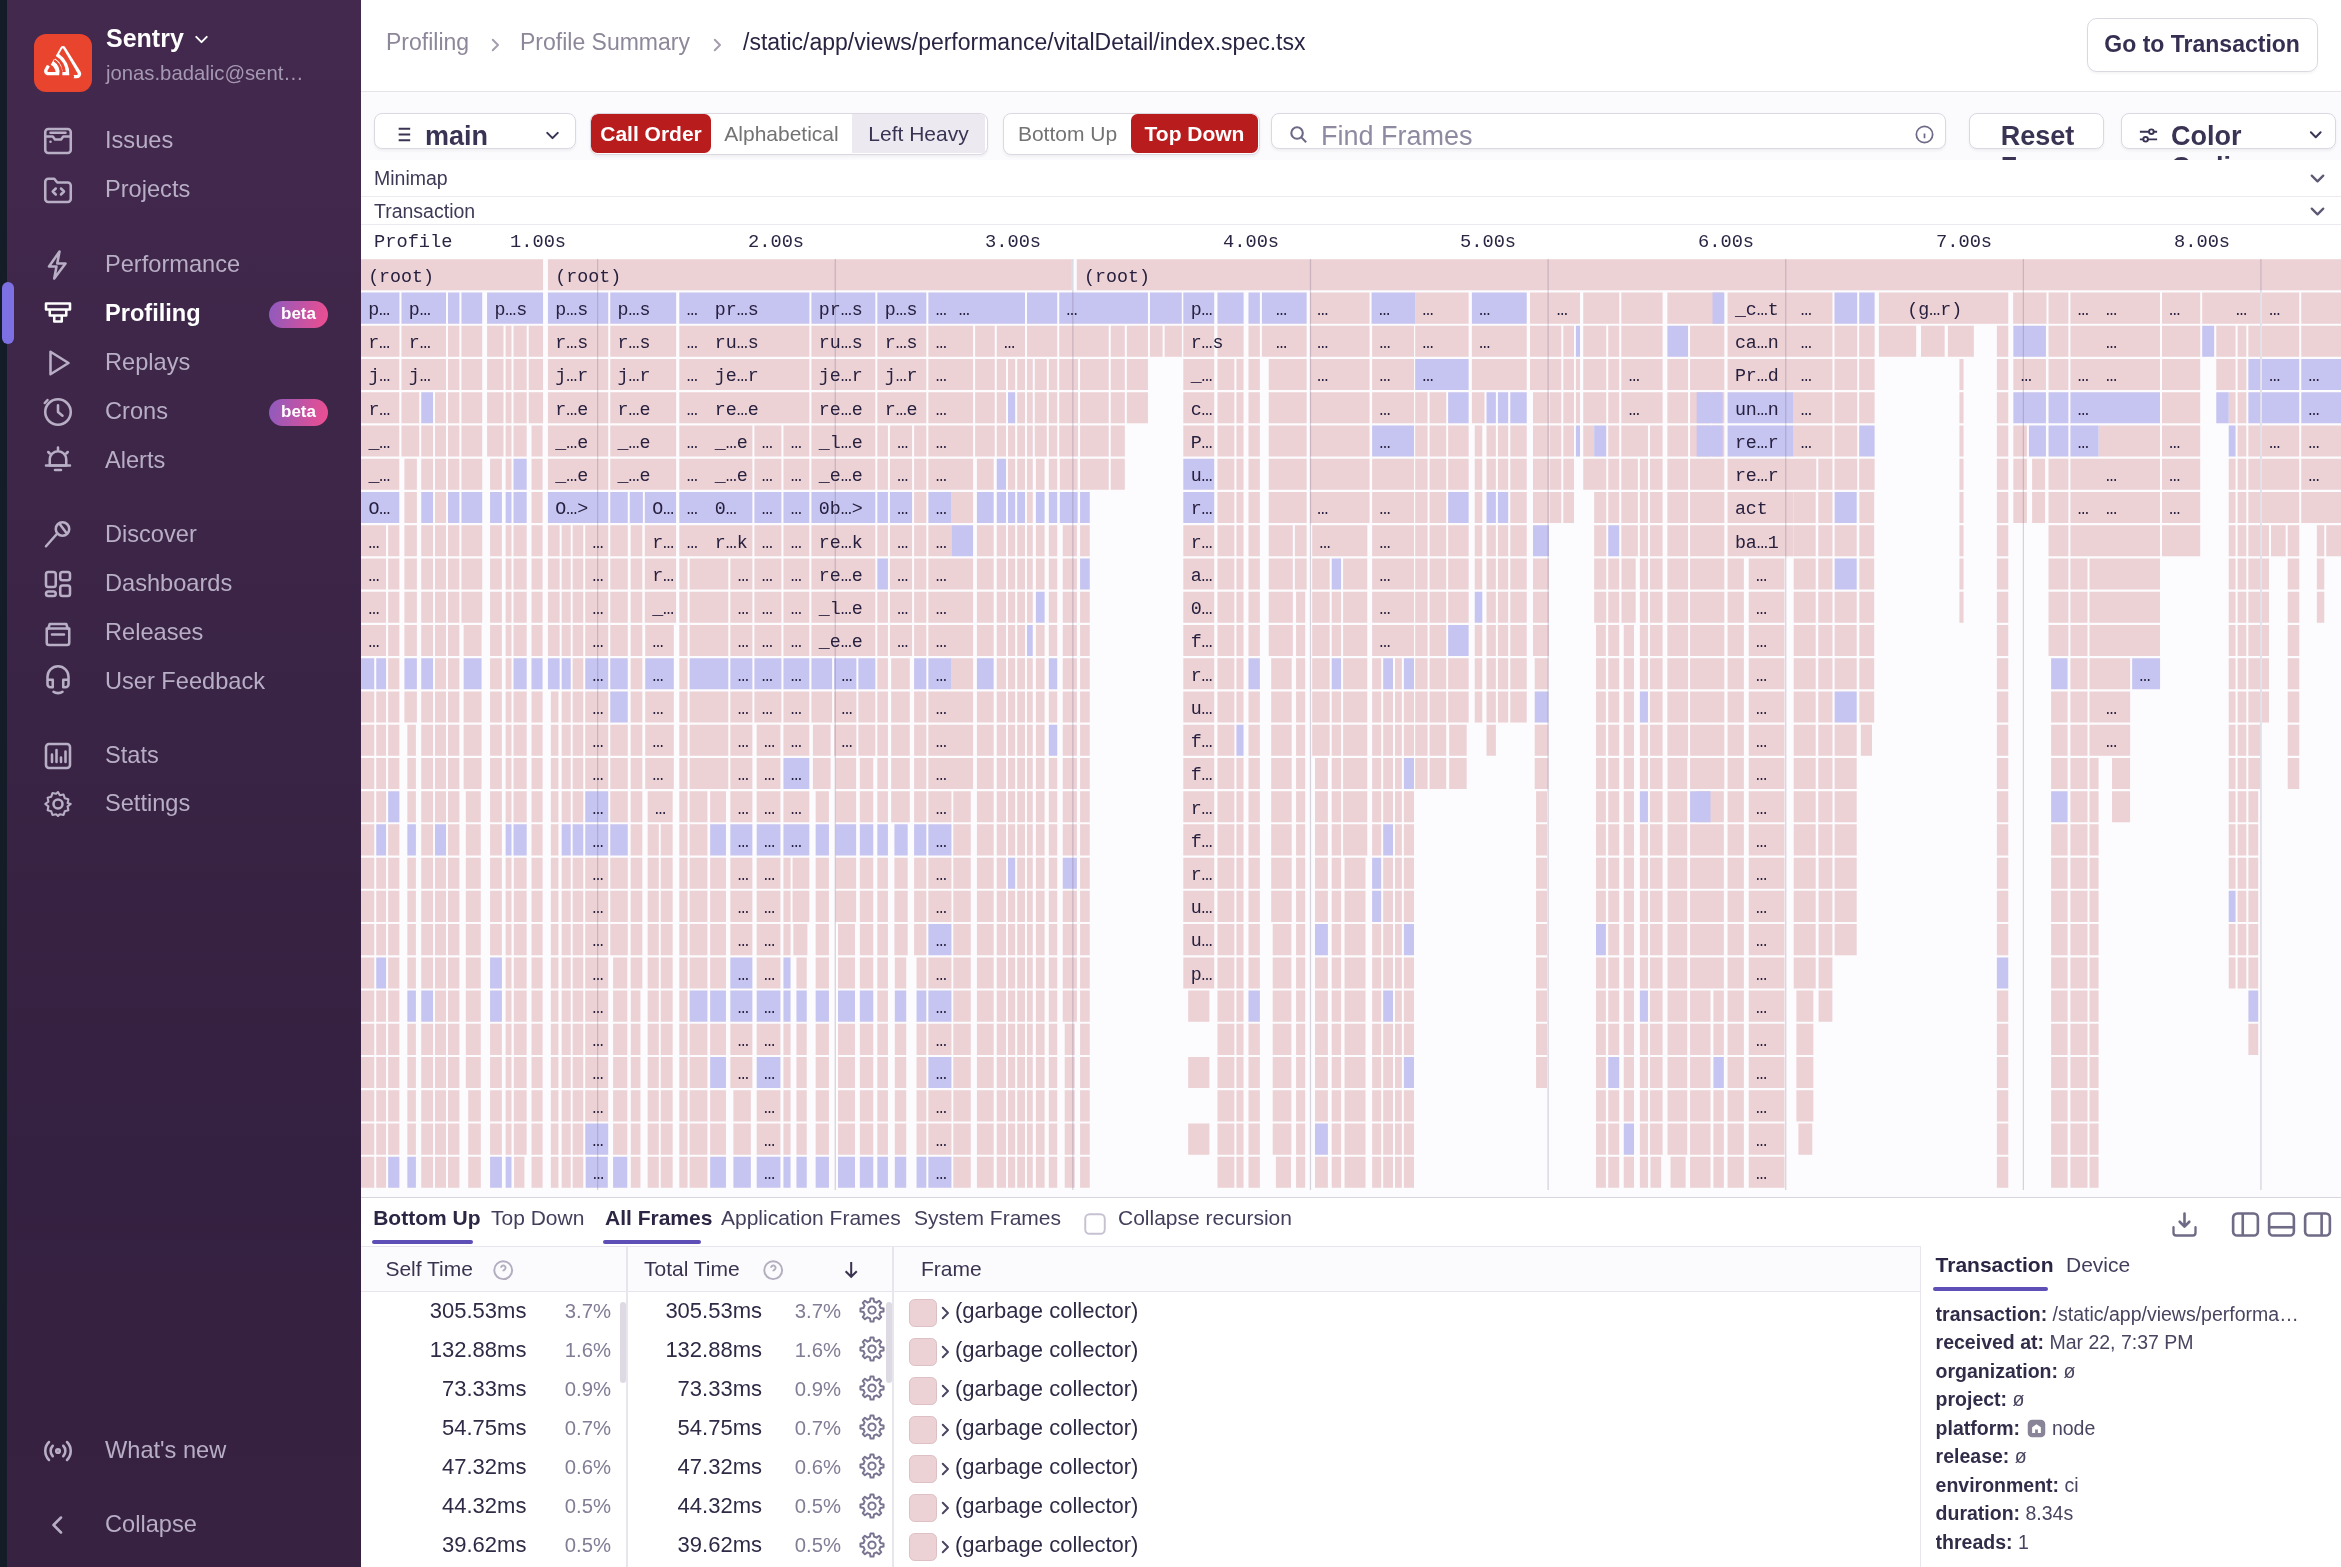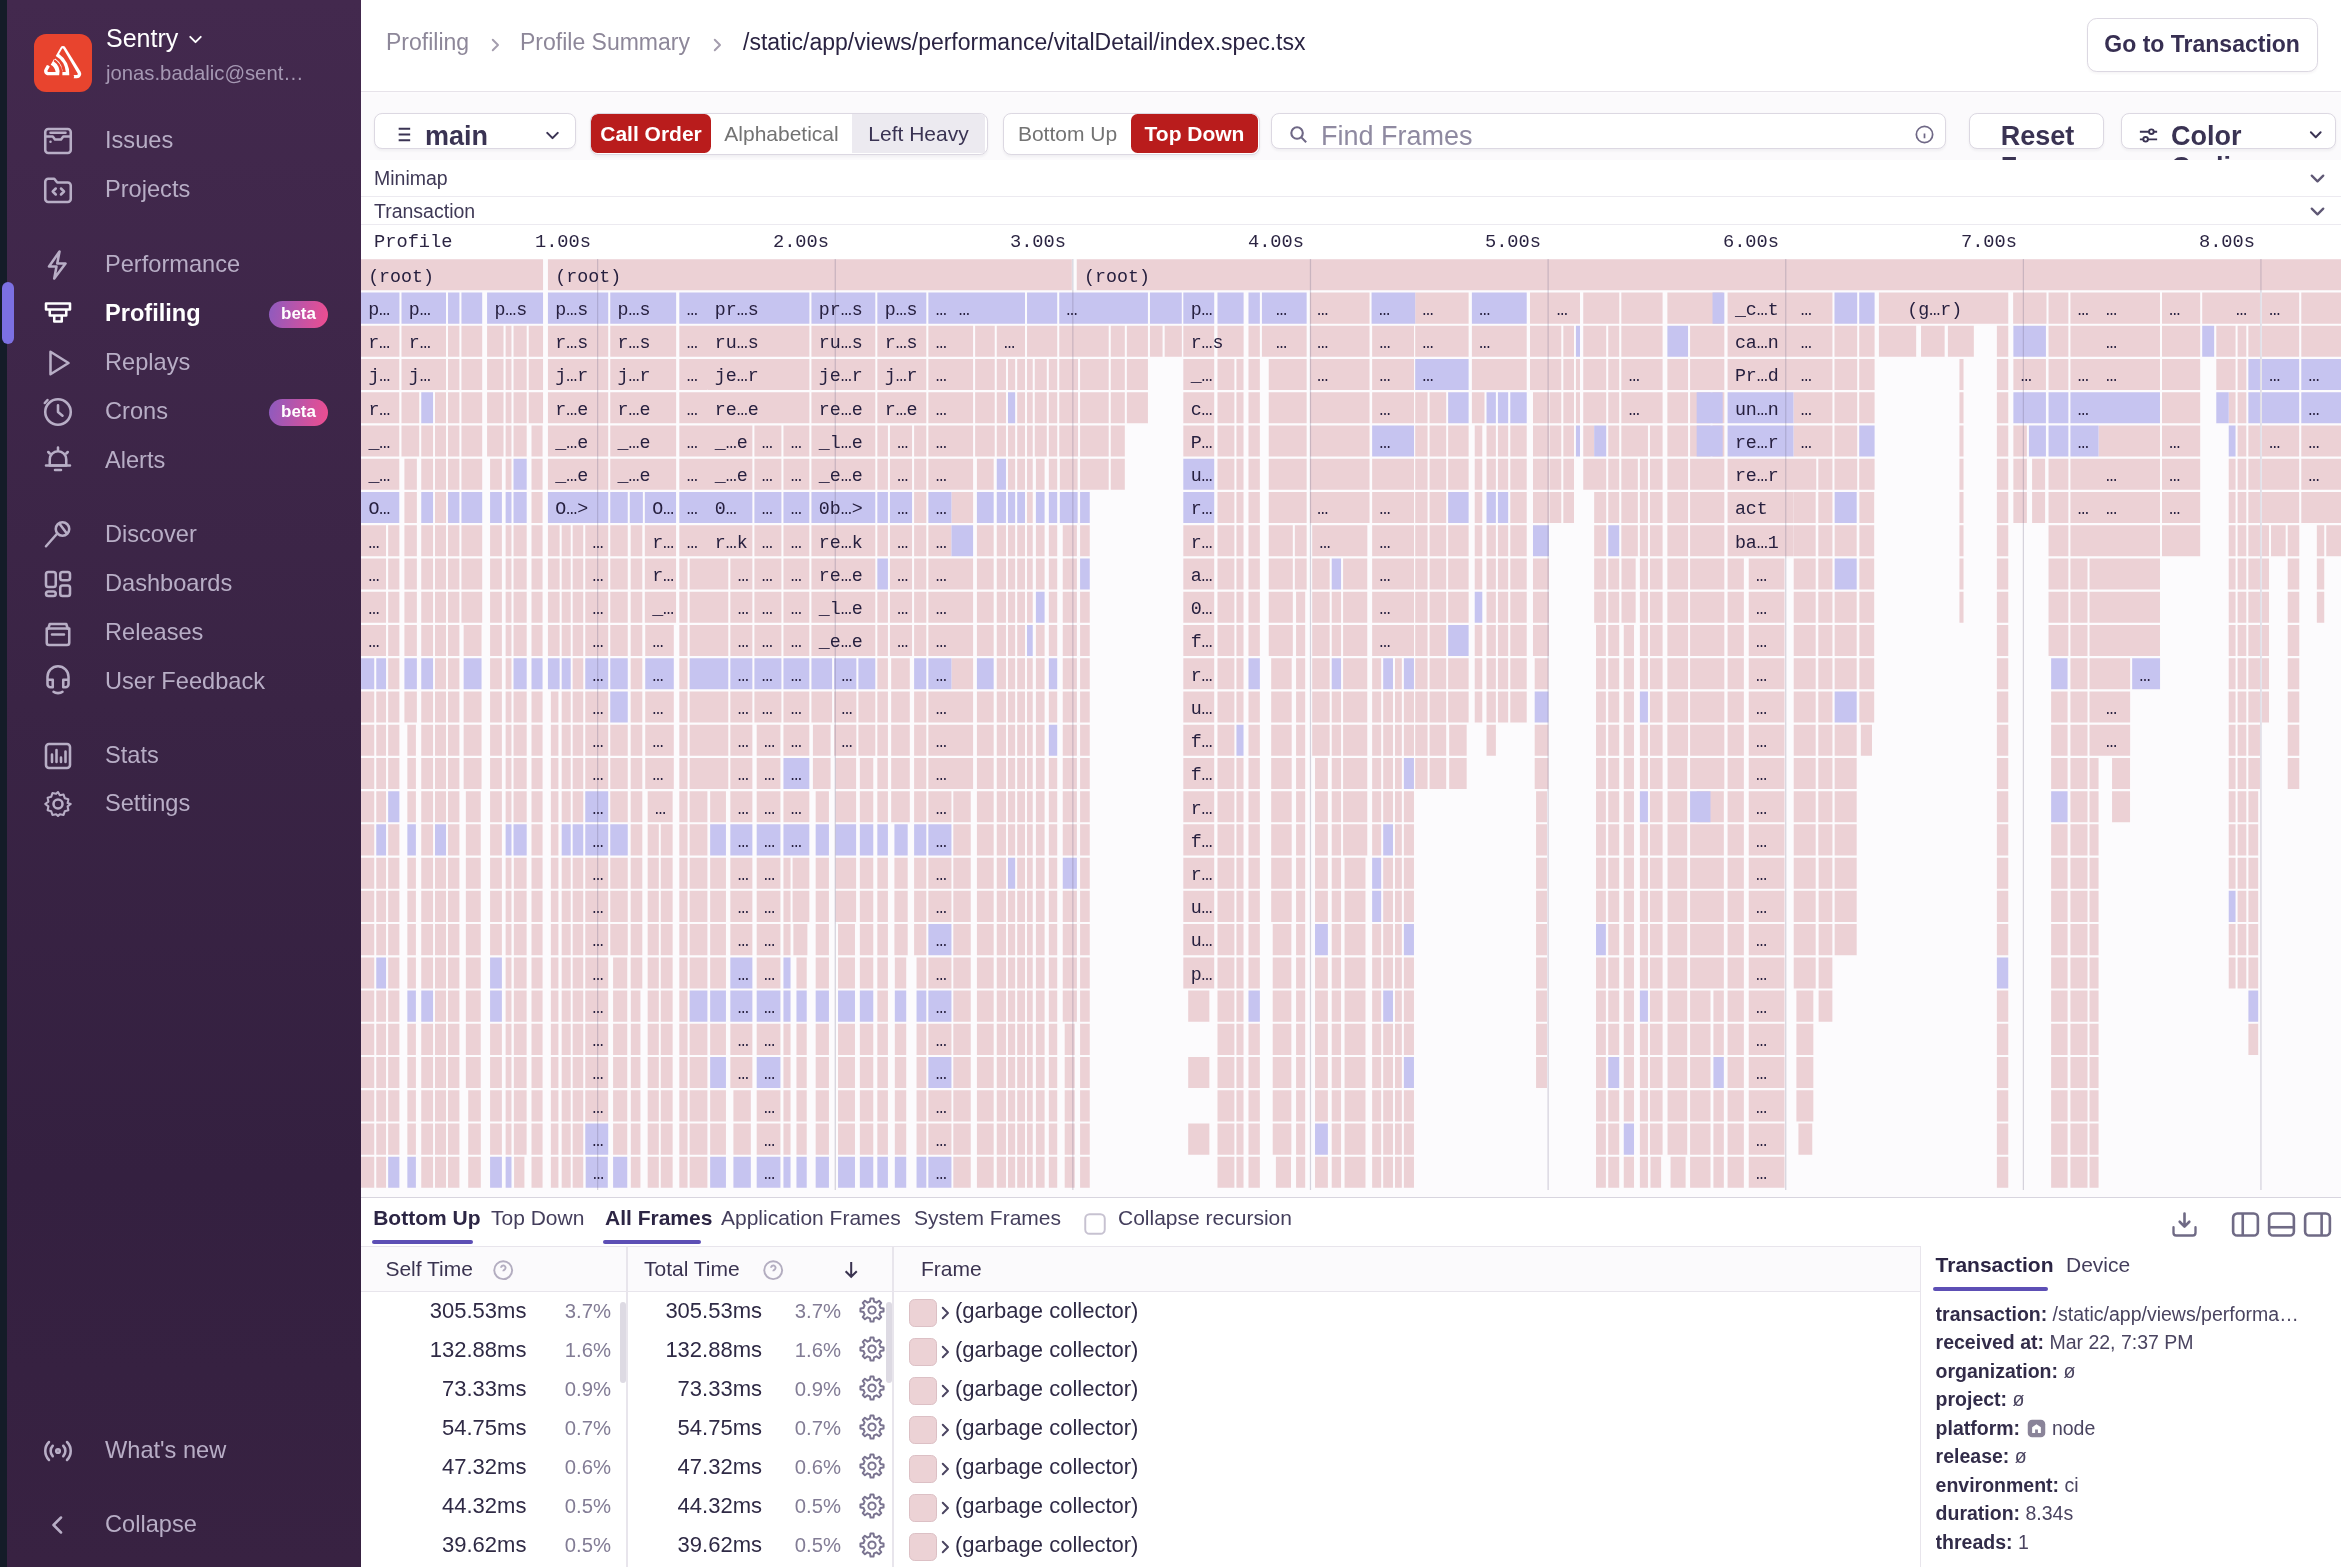--- a/index.html
+++ b/index.html
@@ -10,21 +10,21 @@
 #strip{position:absolute;left:0;top:0;width:7.3px;height:1567px;background:#141c28}
 .navitem{position:absolute;left:0;width:361px;height:47px;color:#b8aec6;font-size:23.6px;line-height:47px}
 .navitem .lbl{position:absolute;left:105px;top:0}
 .navitem .ic{position:absolute;left:40px;top:5.7px;width:36px;height:36px}
 .navitem.active{color:#fff;font-weight:bold}
 .pill{position:absolute;left:1.6px;width:12.2px;height:62px;border-radius:8.1px;background:#7c70e2;z-index:5}
 .beta{position:absolute;top:11.4px;width:59px;height:27px;border-radius:14px;
   background:linear-gradient(100deg,#8d5bbf 0%,#ef4d8f 100%);color:#fff;font-size:17px;font-weight:bold;
   text-align:center;line-height:26px}
 #logo{position:absolute;left:34px;top:34px;width:58px;height:58px;border-radius:12.2px;background:#e8442e}
-#brand{position:absolute;left:106px;top:24.4px;color:#fff;font-size:25px;font-weight:normal}
+#brand{position:absolute;left:106px;top:24.4px;color:#fff;font-size:25px;font-weight:bold}
 #email{position:absolute;left:106px;top:62px;color:#a598b3;font-size:20.3px;white-space:nowrap}
 
 #hdr{position:absolute;left:361px;top:0;width:1981px;height:92px;background:#fff;border-bottom:1.6px solid #e7e3ea}
 .crumb{font-size:23px;color:#8d8799;position:absolute;top:29px}
 .crumb.dark{color:#2a2342}
 #gotx{position:absolute;right:24.4px;top:18px;width:231px;height:54px;border:1.6px solid #dcd8e2;border-radius:9.8px;
   background:#fff;color:#372f52;font-size:23px;font-weight:bold;text-align:center;line-height:50px;
   box-shadow:0 1.6px 2.4px rgba(40,30,60,0.04)}
 
 #toolbar{position:absolute;left:361px;top:94px;width:1981px;height:68px;background:#fbfafc;border-bottom:1.6px solid #eae7ee}
@@ -36,21 +36,21 @@
 .seg .on{background:#b91c1c;color:#fff;font-weight:bold;border-radius:6.5px}
 .seg .grey{background:#eceaf0;color:#3a3353}
 
 .crow{position:absolute;left:361px;width:1981px;height:36px;background:#fff;border-bottom:1.6px solid #eceaf0;
   font-size:19.5px;color:#3f3956;line-height:36px}
 .crow .t{position:absolute;left:13px}
 
 #axis{position:absolute;left:361px;top:225px;width:1981px;height:34px;background:#fff;font-family:"Liberation Mono",monospace;
   font-size:18.7px;color:#2b2442}
 #axis .pl{position:absolute;left:13px;top:5.7px}
-.tick{position:absolute;top:5.7px;text-align:right;width:81px}
+.tick{position:absolute;top:5.7px;width:81px}
 
 #flamewrap{position:absolute;left:361px;top:0px;width:1981px;height:1198px;background:#fcfbfd;overflow:hidden}
 #flamewrap svg{position:absolute;left:-0.8px;top:256px}
 
 #panel{position:absolute;left:361px;top:1197px;width:1981px;height:370px;background:#fff;border-top:1.6px solid #d8d5df}
 .tab{position:absolute;top:8.1px;font-size:21px;color:#443e5c;height:36px}
 .tab.bold{font-weight:bold;color:#2c2544}
 .tabu{position:absolute;top:42px;height:4.1px;border-radius:2.4px;background:#5d4fb5}
 #thead{position:absolute;left:0;top:48px;width:1559px;height:46px;background:#fbfafc;border-top:1.6px solid #e8e5ec;
   border-bottom:1.6px solid #e8e5ec;font-size:21px;color:#3a3350}

